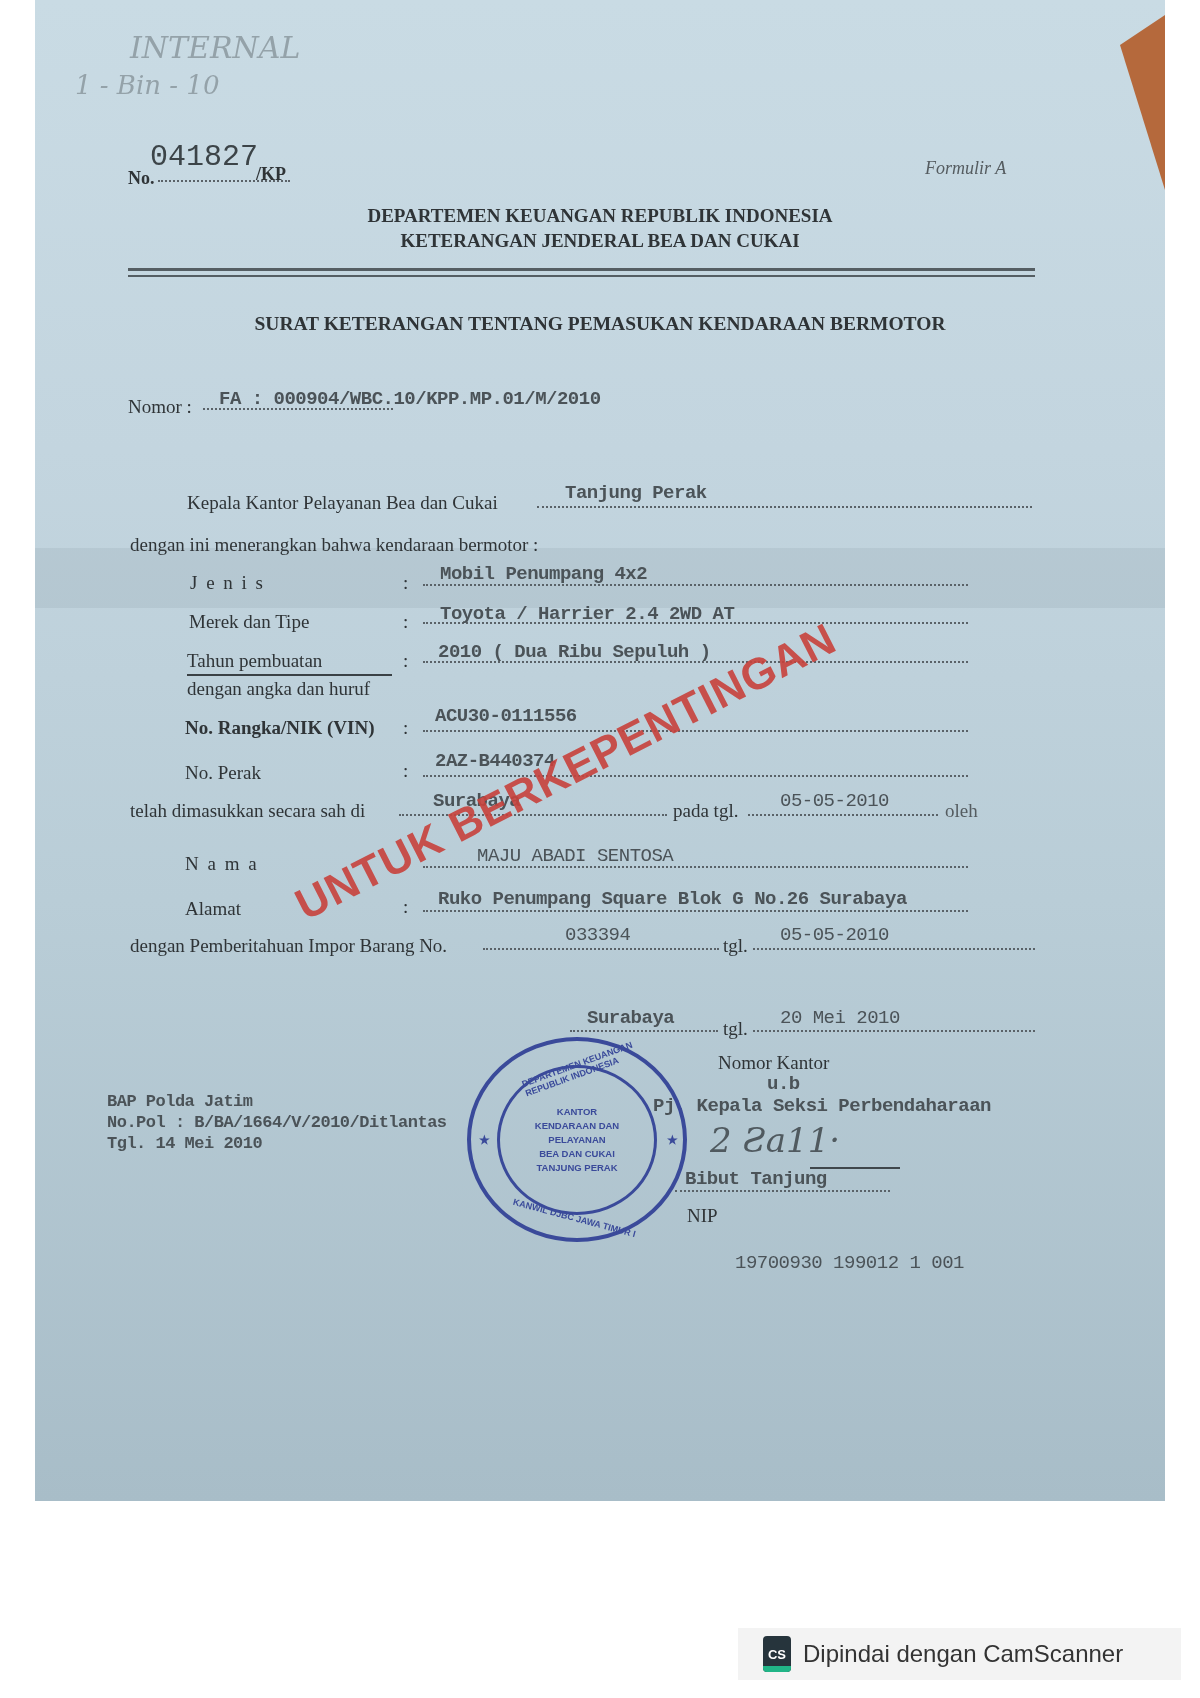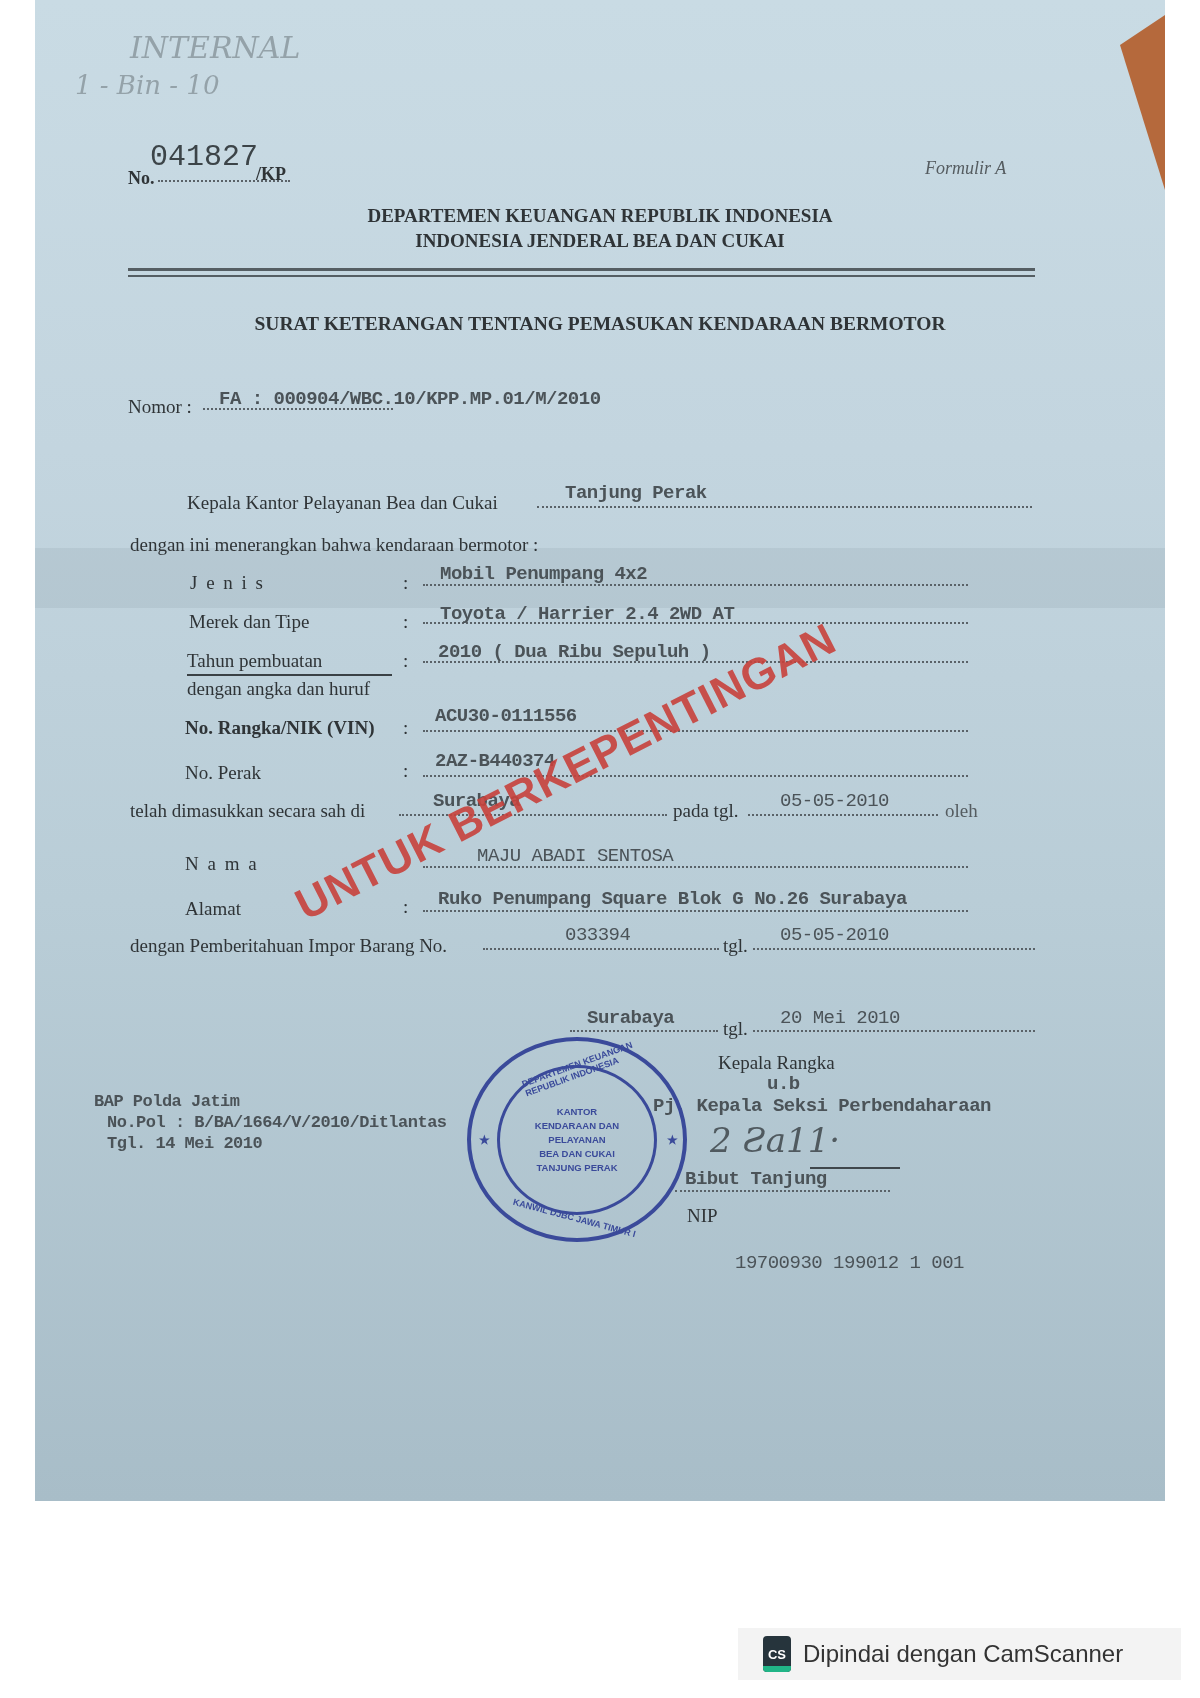--- a/index.html
+++ b/index.html
@@ -43,21 +43,21 @@
   <div class="abs serif" style="left:93px; top:168px; font-size:18px; font-weight:bold;">No.</div>
   <div class="abs" style="left:123px; top:180px; width:132px;">
       <div class="dots"></div>
     </div>
   <div class="abs" style="left:115px; top:140px; font-family:'Liberation Mono',monospace; font-size:30px; color:#3c4448;">041827</div>
   <div class="abs serif" style="left:221px; top:164px; font-size:18px; font-weight:bold;">/KP</div>
 
   <div class="abs serif" style="left:890px; top:158px; font-size:18px; font-style:italic; color:#555c60;">Formulir A</div>
 
   <div class="abs serif" style="left:0; width:1130px; top:205px; text-align:center; font-weight:bold; font-size:19px;">DEPARTEMEN KEUANGAN REPUBLIK INDONESIA</div>
-  <div class="abs serif" style="left:0; width:1130px; top:230px; text-align:center; font-weight:bold; font-size:19px;">INDONESIA JENDERAL BEA DAN CUKAI</div>
+  <div class="abs serif" style="left:0; width:1130px; top:230px; text-align:center; font-weight:bold; font-size:19px;">KETERANGAN JENDERAL BEA DAN CUKAI</div>
   <div class="header-line" style="top:268px;"></div>
   <div class="header-line" style="top:275px; height:2px;"></div>
 
   <div class="abs serif" style="left:0; width:1130px; top:313px; text-align:center; font-weight:bold; font-size:19.5px;">SURAT KETERANGAN TENTANG PEMASUKAN KENDARAAN BERMOTOR</div>
 
   <div class="abs serif" style="left:93px; top:396px;">Nomor :</div>
   <div class="abs dots" style="left:168px; top:408px; width:190px;"></div>
   <div class="abs typed" style="left:184px; top:388px;">FA : 000904/WBC.10/KPP.MP.01/M/2010</div>
 
   <div class="abs serif" style="left:152px; top:492px;">Kepala Kantor Pelayanan Bea dan Cukai</div>
@@ -116,31 +116,31 @@
   <div class="abs serif" style="left:688px; top:935px;">tgl.</div>
   <div class="abs dots" style="left:718px; top:948px; width:282px;"></div>
   <div class="abs typed" style="left:745px; top:924px; font-weight:normal;">05-05-2010</div>
 
   <div class="abs dots" style="left:535px; top:1030px; width:148px;"></div>
   <div class="abs typed" style="left:552px; top:1007px;">Surabaya</div>
   <div class="abs serif" style="left:688px; top:1018px;">tgl.</div>
   <div class="abs dots" style="left:718px; top:1030px; width:282px;"></div>
   <div class="abs typed" style="left:745px; top:1007px; font-weight:normal;">20 Mei 2010</div>
 
-  <div class="abs serif" style="left:683px; top:1052px;">Kepala Rangka</div>
+  <div class="abs serif" style="left:683px; top:1052px;">Nomor Kantor</div>
   <div class="abs typed" style="left:732px; top:1073px;">u.b</div>
   <div class="abs typed" style="left:618px; top:1095px;">Pj. Kepala Seksi Perbendaharaan</div>
   <div class="abs handwriting" style="left:675px; top:1120px; font-size:34px; color:#3f474c; opacity:0.85;">2 Ƨa11·</div>
   <div class="abs" style="left:775px; top:1167px; width:90px; height:2px; background:#3f474c;"></div>
   <div class="abs typed" style="left:650px; top:1168px;">Bibut Tanjung</div>
   <div class="abs dots" style="left:640px; top:1190px; width:215px;"></div>
   <div class="abs serif" style="left:652px; top:1205px;">NIP</div>
   <div class="abs typed" style="left:700px; top:1252px; font-weight:normal;">19700930 199012 1 001</div>
 
-  <div class="abs typed" style="left:59px; top:1092px; font-size:17px;">BAP Polda Jatim</div>
+  <div class="abs typed" style="left:72px; top:1092px; font-size:17px;">BAP Polda Jatim</div>
   <div class="abs typed" style="left:72px; top:1113px; font-size:17px; font-weight:bold;">No.Pol : B/BA/1664/V/2010/Ditlantas</div>
   <div class="abs typed" style="left:72px; top:1134px; font-size:17px;">Tgl. 14 Mei 2010</div>
 
   <div class="seal" style="left:432px;">
     <div class="seal-ring" style="left:48px; top:10px; transform:rotate(-20deg); font-size:9px;">DEPARTEMEN KEUANGAN REPUBLIK INDONESIA</div>
     <div class="seal-ring" style="left:40px; top:172px; transform:rotate(15deg); font-size:9px;">KANWIL DJBC JAWA TIMUR I</div>
     <div class="seal-ring" style="left:8px; top:92px; font-size:12px;">★</div>
     <div class="seal-ring" style="left:196px; top:92px; font-size:12px;">★</div>
     <div class="seal-inner">
       <span>KANTOR</span>

